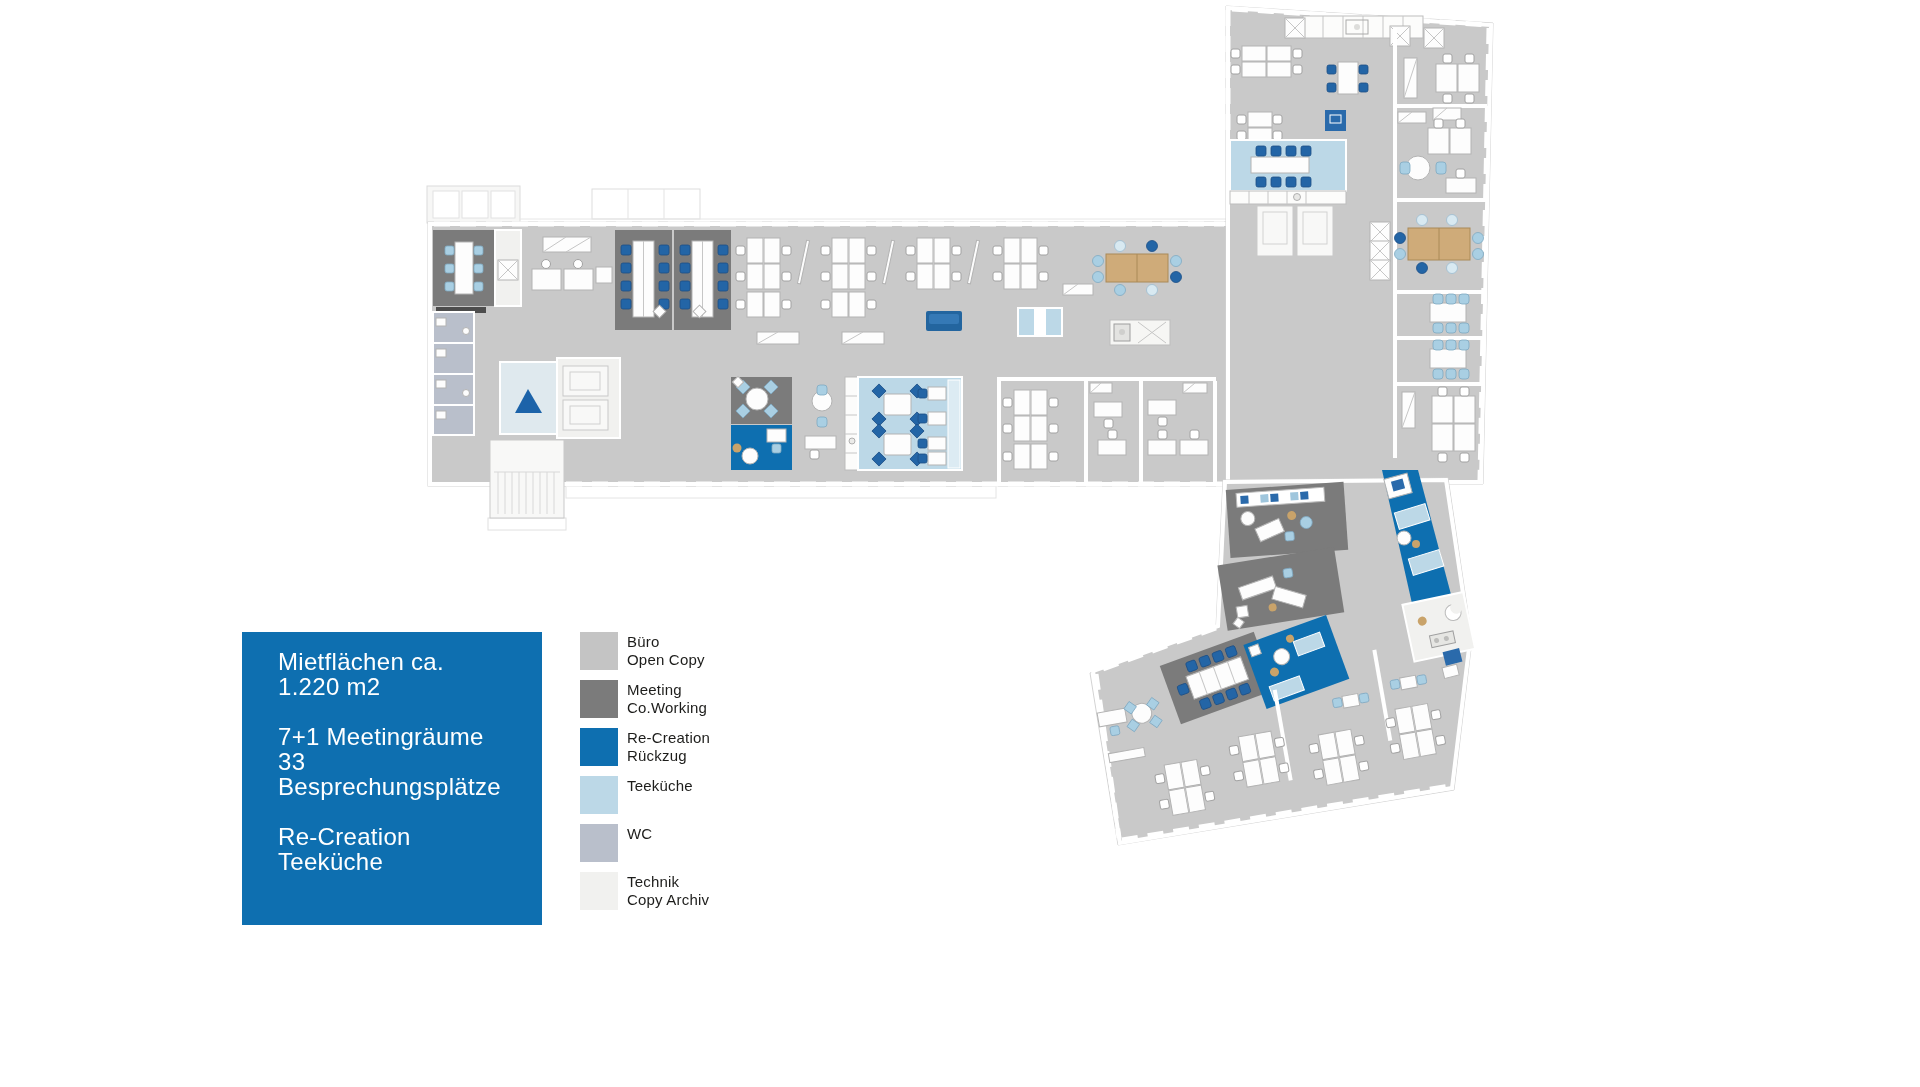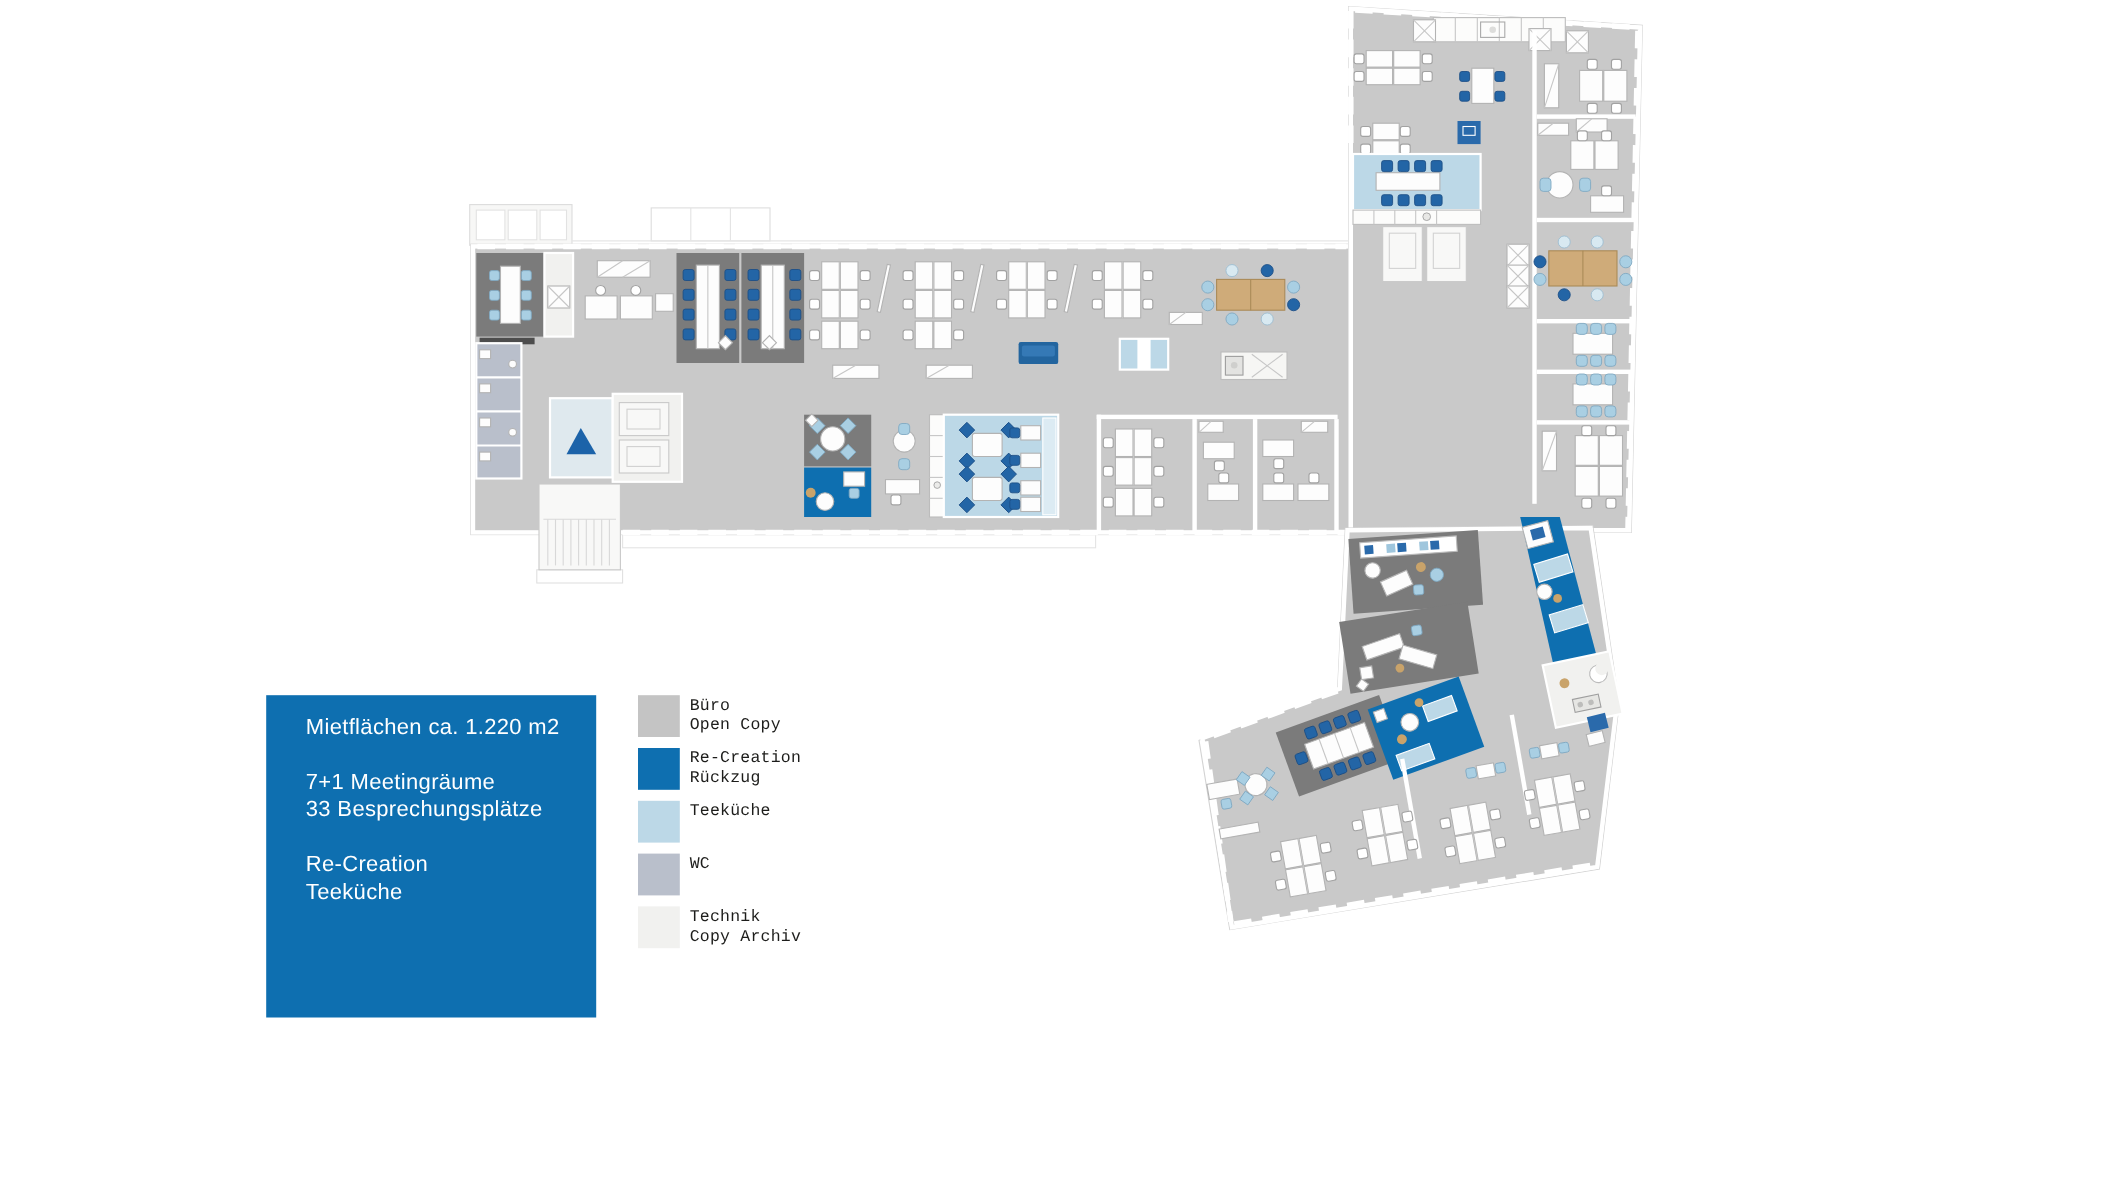--- a/index.html
+++ b/index.html
@@ -2,30 +2,30 @@
 <html style="--floor: #c9c9c9; --meeting: #7b7b7b; --blue: #0e6fb0; --tk: #bcd8e7; --tech: #f1f1ef; --wc: #b9bfcb; --wood: #cfab79; --chair-lb: #a9cfe3; --chair-db: #2365a6;"><head>
 <meta charset="utf-8">
 <style>
   html,body{margin:0;padding:0;background:#fff;}
   #page{position:relative;width:1920px;height:1087px;background:#ffffff;overflow:hidden;
         font-family:"Liberation Sans","DejaVu Sans",sans-serif;}
   #plan{position:absolute;left:0;top:0;width:1920px;height:1087px;}
 
   
   #infobox{position:absolute;left:242px;top:632px;width:300px;height:293px;box-sizing:border-box;
-           padding:17px 30px 0 36px;color:#ffffff;font-size:20px;line-height:25px;letter-spacing:.3px;}
+           padding:17px 30px 0 36px;color:#ffffff;font-size:24px;line-height:25px;letter-spacing:.3px;}
   #infobox p{margin:0 0 25px 0;}
   #infobox .t{margin-bottom:25px;}
 
   
   #legend{position:absolute;left:580px;top:632px;width:300px;}
   .leg-item{position:relative;height:38px;margin-bottom:10px;}
   .leg-swatch{position:absolute;left:0;top:0;width:38px;height:38px;}
   .leg-label{position:absolute;left:47px;top:1px;font-size:15px;line-height:18px;color:#1d1d1b;font-weight:500;letter-spacing:.2px;}
-  .leg-label span{display:block;font-family:Liberation Mono, monospace;}
+  .leg-label span{display:block;}
 
   
   .floor{fill:var(--floor);stroke:#ffffff;stroke-width:4;}
   .thin{fill:none;stroke:#d3d3d3;stroke-width:1;}
   .rm{fill:var(--meeting);}
   .rb{fill:var(--blue);}
   .rtk{fill:var(--tk);stroke:#ffffff;stroke-width:2;}
   .rtech{fill:var(--tech);stroke:#ffffff;stroke-width:2;}
   .rwc{fill:var(--wc);stroke:#ffffff;stroke-width:2;}
   .fw{fill:#fdfdfd;stroke:#b3b3b3;stroke-width:1;}
@@ -630,20 +630,27 @@
       <span style="display:block">Teeküche</span>
     </p>
   </div>
 
   <div id="legend">
     <div class="leg-item">
       <div class="leg-swatch" style="background: rgb(196, 196, 196);"></div>
       <div class="leg-label">
         <span>Büro</span>
         <span>Open Copy</span>
+      </div>
+    </div>
+    <div class="leg-item">
+      <div class="leg-swatch" style="background: rgb(123, 123, 123);"></div>
+      <div class="leg-label">
+        <span>Meeting</span>
+        <span>Co.Working</span>
       </div>
     </div>
     <div class="leg-item">
       <div class="leg-swatch" style="background: rgb(14, 111, 176);"></div>
       <div class="leg-label">
         <span>Re-Creation</span>
         <span>Rückzug</span>
       </div>
     </div>
     <div class="leg-item">

